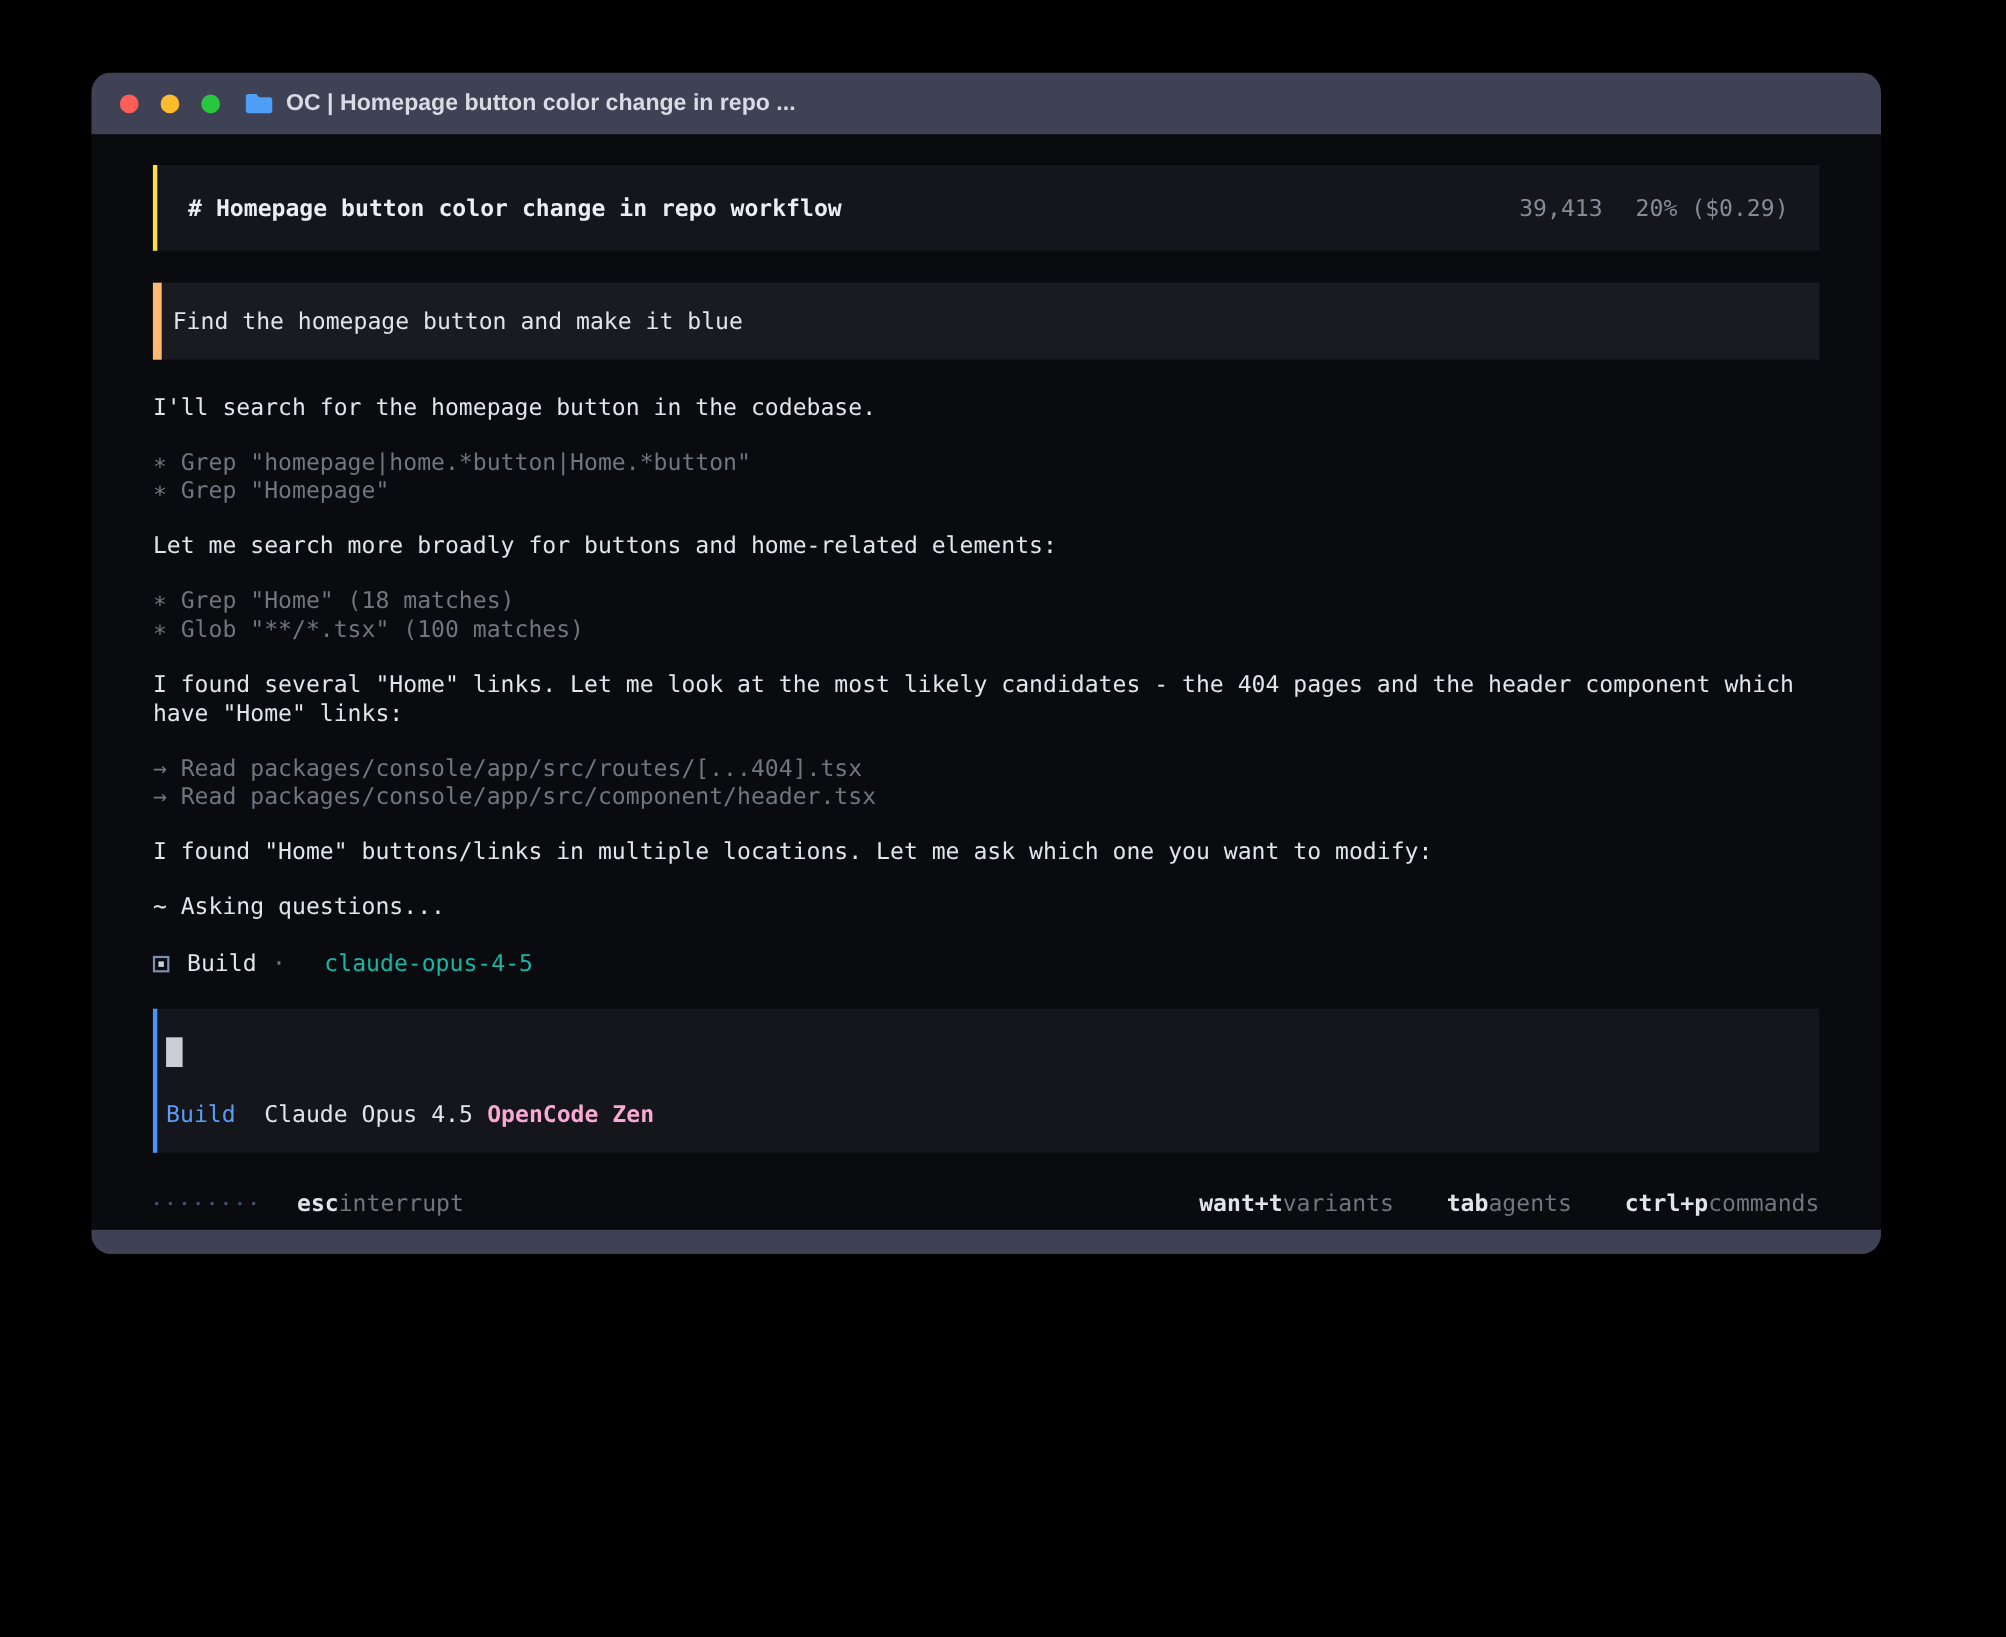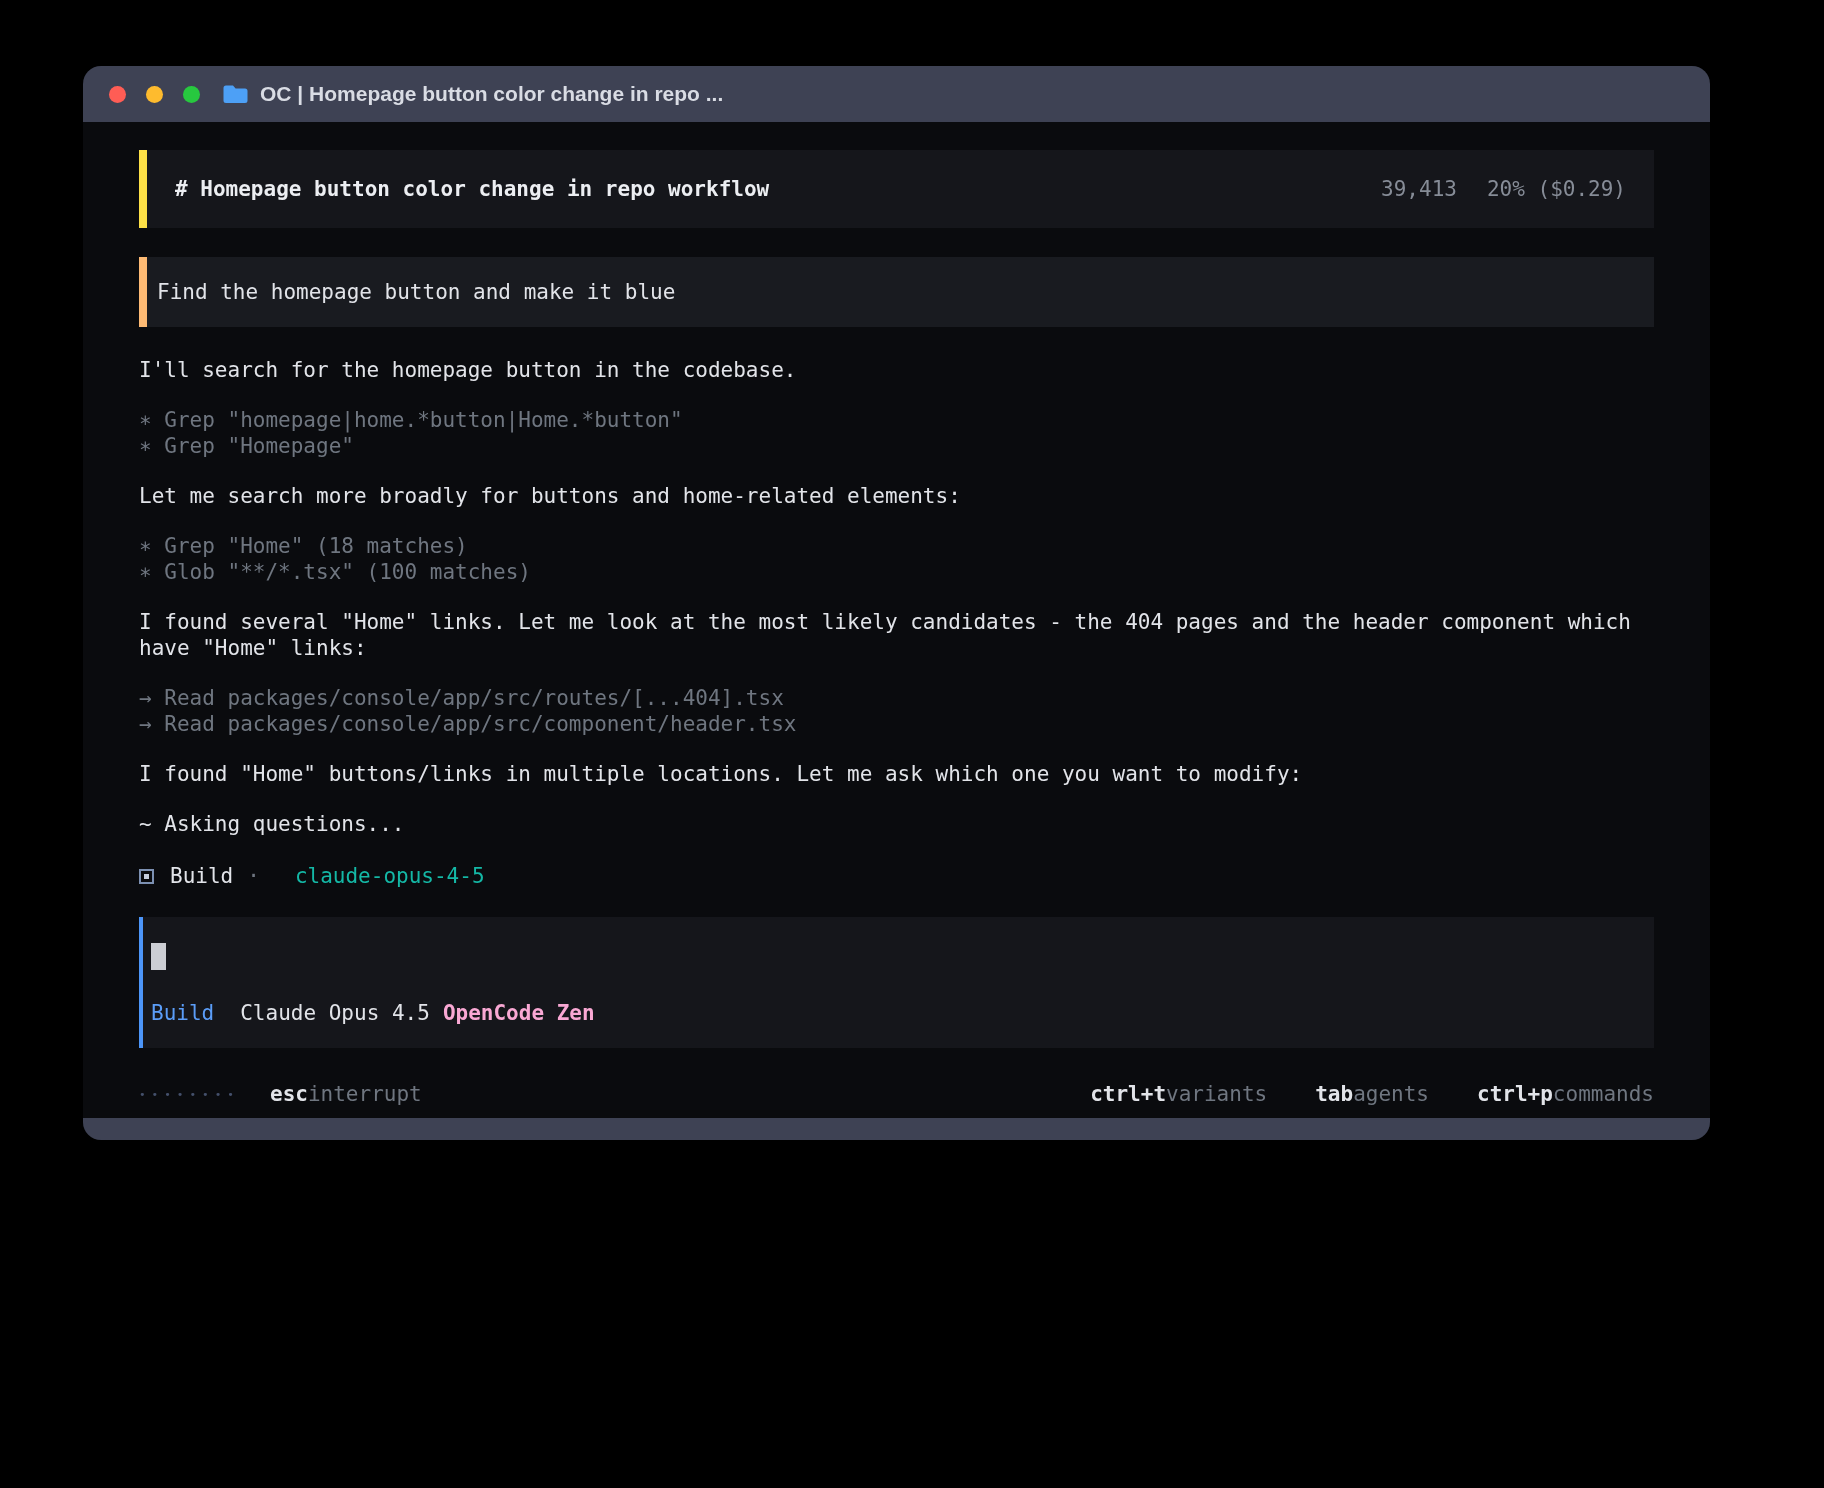--- a/index.html
+++ b/index.html
@@ -19,21 +19,21 @@
   .light.green { background:#27c83f; }
   .titlewrap { display:flex; align-items:center; gap:11px; margin-left:22px; }
   .folder { width:27px; height:22px; flex:none; }
   .title { color:#d9dce4; font-family:"Liberation Sans",sans-serif; font-weight:bold; font-size:21px; white-space:nowrap; }
 
   
   .content { flex:1; min-height:0; overflow:hidden; padding:28px 56px 22px;
              font-family:"DejaVu Sans Mono",monospace; font-size:21px; line-height:26px;
              color:#e2e4e9; display:flex; flex-direction:column; }
 
-  .session-header { flex:none; height:78px; background:#15161b; border-left:8px solid #fde047;
+  .session-header { flex:none; height:78px; background:#15161b; border-left:4px solid #fde047;
                     display:flex; align-items:center; justify-content:space-between;
                     padding:0 28px; margin-bottom:29px;text-align:center; }
   .sh-title { color:#eceef2; font-weight:bold; white-space:nowrap; }
   .sh-right { display:flex; gap:30px; color:#868c97; white-space:nowrap; }
 
   .user-msg { flex:none; height:70px; background:#191b20; border-left:8px solid #fdba74;
               display:flex; align-items:center; padding:0 10px; margin-bottom:30px; }
 
   .txt { margin:0 0 24px; }
   .tool-group { margin:0 0 24px; color:#6f7680; }
@@ -149,21 +149,21 @@
     <div class="footer">
       <div class="f-left">
         <span class="spinner">••••••••</span>
         <span class="shortcut">
           <span class="key">esc</span>
           <span class="lbl">interrupt</span>
         </span>
       </div>
       <div class="f-right">
         <span class="shortcut">
-          <span class="key">ctrl+t</span>
+          <span class="key">want+t</span>
           <span class="lbl">variants</span>
         </span>
         <span class="shortcut">
           <span class="key">tab</span>
           <span class="lbl">agents</span>
         </span>
         <span class="shortcut">
           <span class="key">ctrl+p</span>
           <span class="lbl">commands</span>
         </span>

